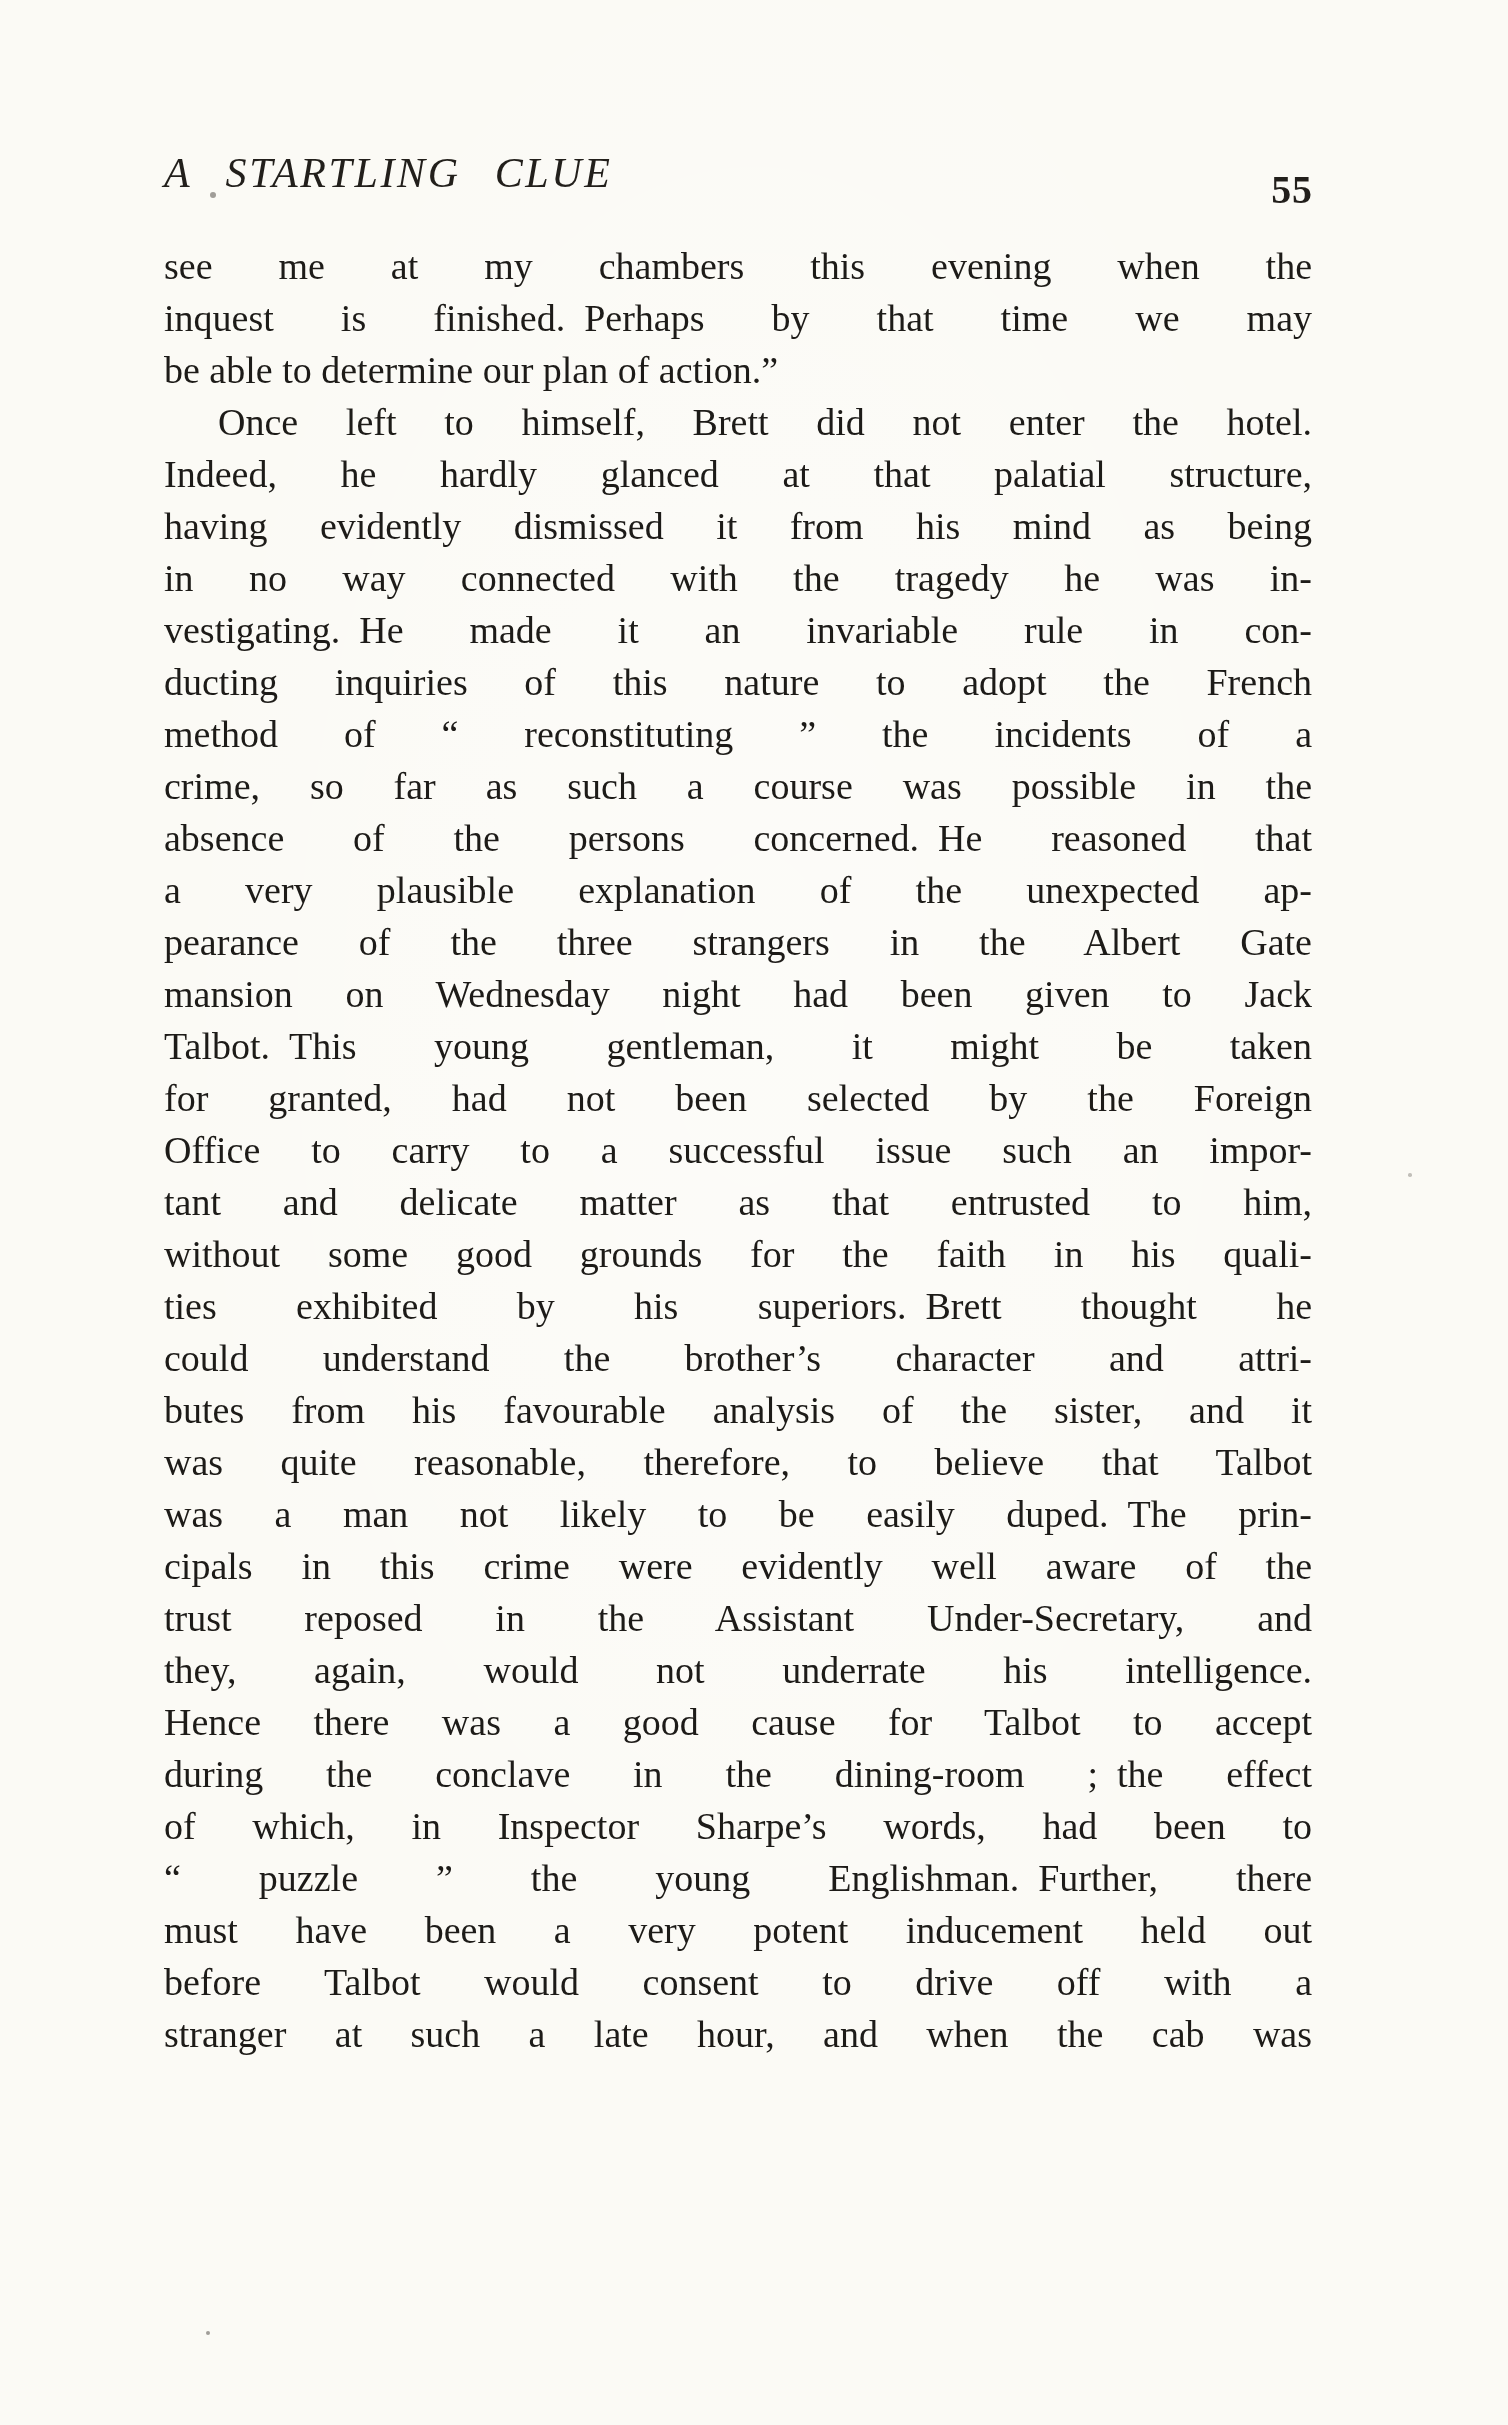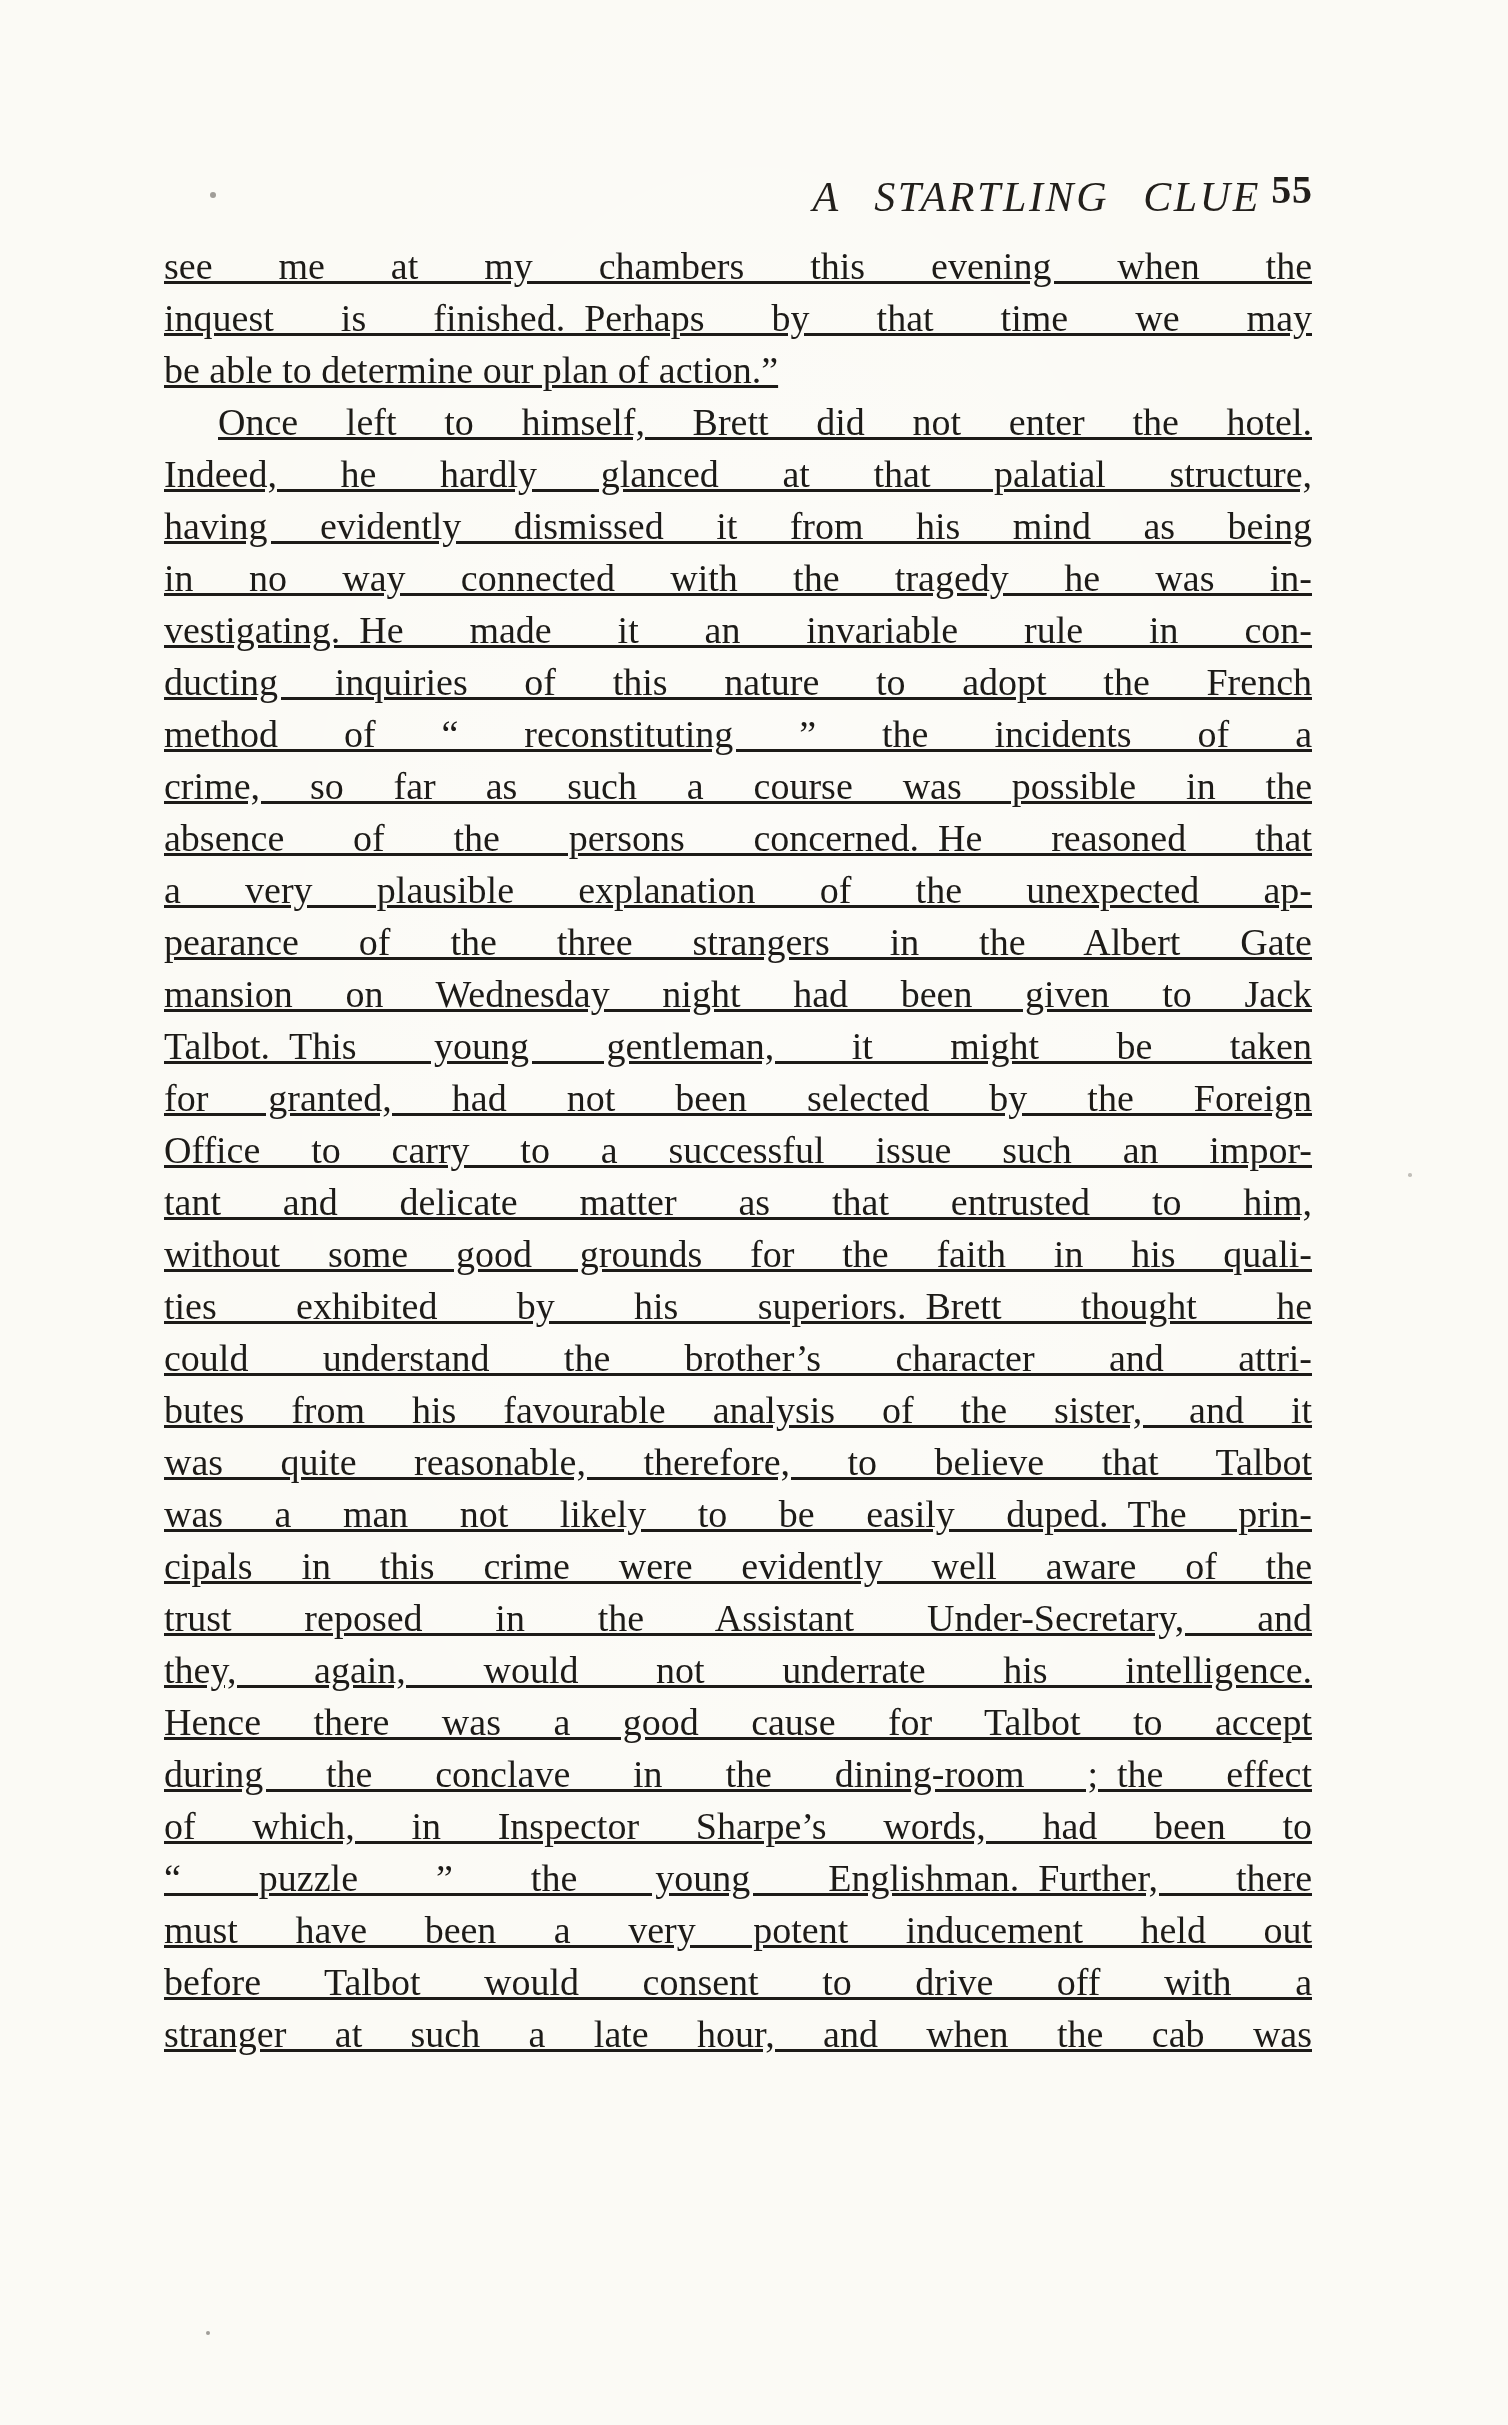--- a/index.html
+++ b/index.html
@@ -24,45 +24,43 @@
   
   .running-header {
     position: relative;
     height: 62px;
     margin-bottom: 29px;
   }
   .running-title {
     position: absolute;
     left: 0;
     right: 52px;
-    text-align: right;
+    text-align: left;
     font-style: italic;
     font-size: 42px;
     letter-spacing: 2.6px;
     word-spacing: 21px;
     white-space: nowrap;
     color: #221f1b;
-    margin-top: 24px;
   }
   .page-number {
     position: absolute;
     right: 0;
     top: 17px;
     font-size: 40px;
     font-weight: 700;
     letter-spacing: 0.9px;
     color: #221f1b;
   }
   
   .page-body {
     width: 1148px;
   }
   .paragraph {
     margin: 0;
-    text-decoration: underline;
   }
   .line {
     font-size: 38px;
     line-height: 52px;
     text-align: left;
     white-space: normal;
     color: #1d1b18;
   }
   .line.justified {
     text-align: justify;

